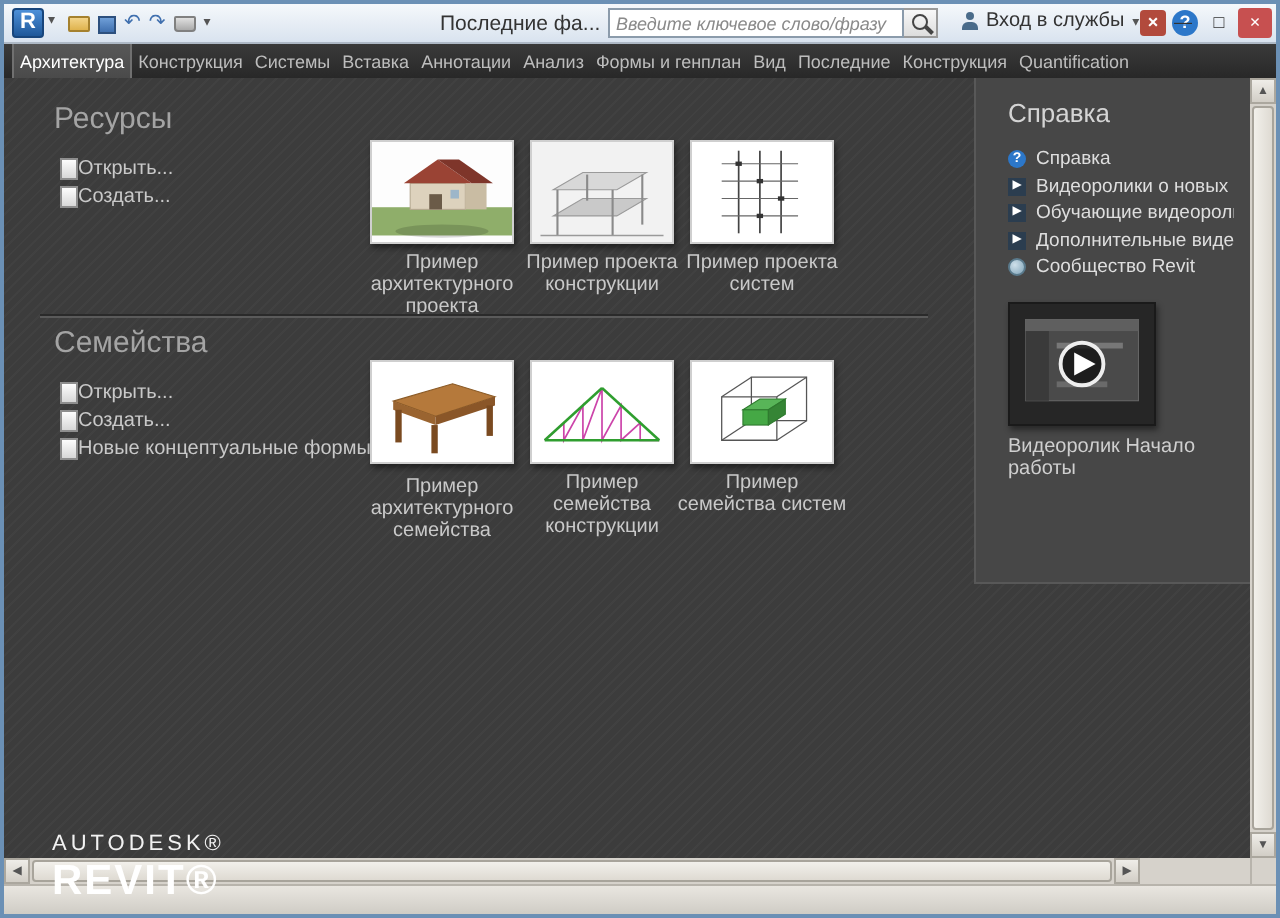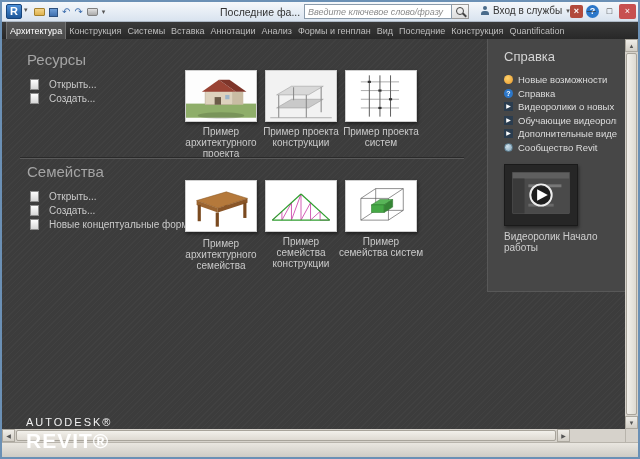--- a/index.html
+++ b/index.html
@@ -60,21 +60,21 @@
 
   
   .bodyrow { display:flex; height:390px; }
   .main { position:relative; width:623px; height:390px; background-color:#3c3c3c;
           background-image:repeating-linear-gradient(135deg, rgba(255,255,255,0.025) 0 1px, rgba(0,0,0,0) 1px 4px); }
 
   .sec-header { position:absolute; font-size:15px; color:#a4a4a4; }
   .hdr-projects { left:25px; top:12px; }
   .hdr-families { left:25px; top:124px; }
 
-  .link-row { position:absolute; display:flex; align-items:center; gap:10px; color:#c9c9c9;
+  .link-row { position:absolute; display:flex; align-items:center; gap:0; color:#c9c9c9;
               font-size:10px; cursor:pointer; white-space:nowrap; }
   .lnk-ico { width:9px; height:11px; background:linear-gradient(#fdfdfd,#d7d7d7);
              border:1px solid #8e8e8e; flex:0 0 9px; }
   .lnk-p1 { left:28px; top:40px; } .lnk-p2 { left:28px; top:54px; }
   .lnk-f1 { left:28px; top:152px; } .lnk-f2 { left:28px; top:166px; } .lnk-f3 { left:28px; top:180px; }
 
   .thumb { position:absolute; width:72px; height:52px; background:#fff; border:1px solid #cfcfcf;
            box-shadow:1px 2px 3px rgba(0,0,0,0.45); display:flex; align-items:center;
            justify-content:center; cursor:pointer; }
   .t-r1a { left:183px; top:31px; } .t-r1b { left:263px; top:31px; } .t-r1c { left:343px; top:31px; }
@@ -300,24 +300,20 @@
         </svg>
       </div>
 
       <div class="thumb-label l-r2a">Пример архитектурного семейства</div>
       <div class="thumb-label l-r2b">Пример семейства конструкции</div>
       <div class="thumb-label l-r2c">Пример семейства систем</div>
 
       <div class="resources">
         <div class="res-header">Справка</div>
         <div class="res-link">
-          <span class="ri ri-new"></span>
-          <span>Новые возможности</span>
-        </div>
-        <div class="res-link">
           <span class="ri ri-help">?</span>
           <span>Справка</span>
         </div>
         <div class="res-link">
           <span class="ri ri-video">▶</span>
           <span>Видеоролики о новых функциях</span>
         </div>
         <div class="res-link">
           <span class="ri ri-video">▶</span>
           <span>Обучающие видеоролики</span>

